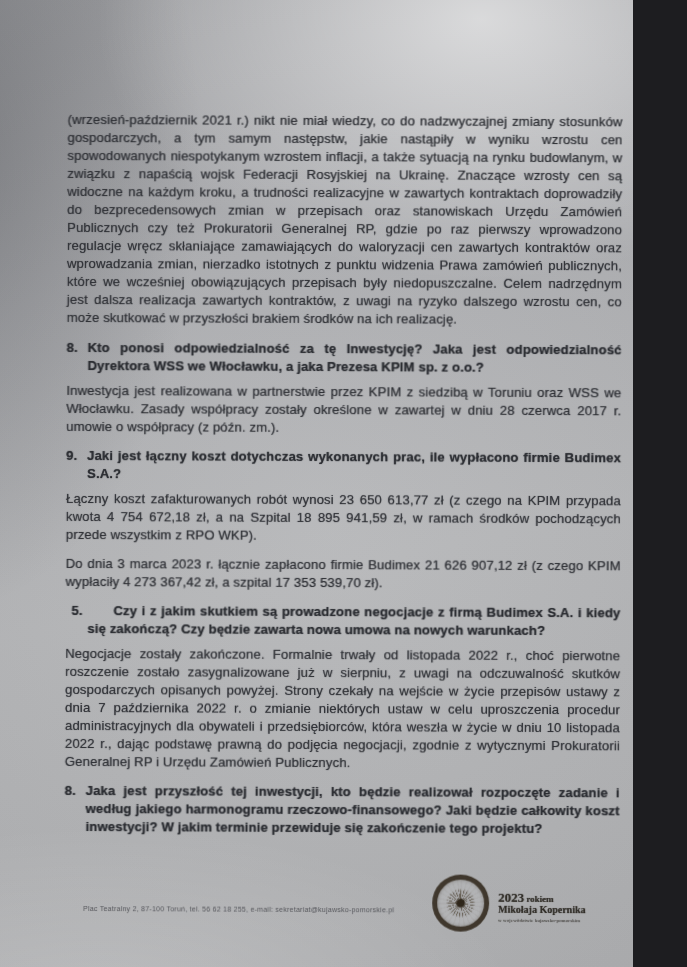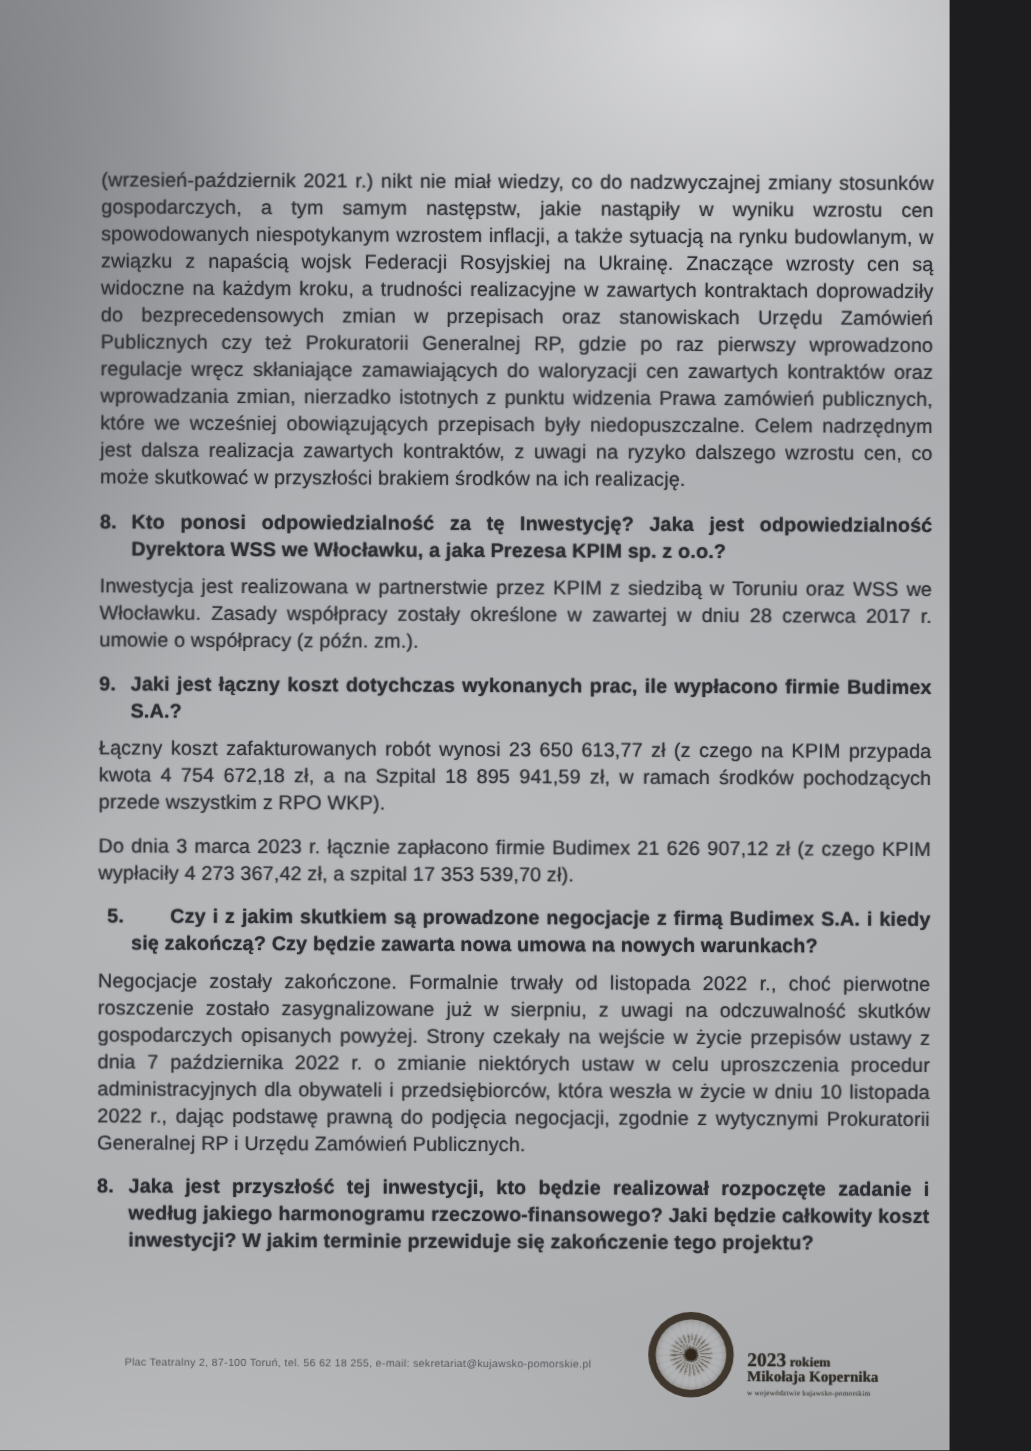--- a/index.html
+++ b/index.html
@@ -37,21 +37,21 @@
   .q10{padding-left:22px;text-indent:26px;}
   .q10 .qnum{left:6px;text-indent:0;}
 
   .address{
     position:absolute;left:85px;top:905px;
     font-size:7px;line-height:9px;color:#54555a;
     letter-spacing:0.25px;filter:blur(0.3px);
   }
   .logo{
     position:absolute;left:434px;top:874px;
-    display:flex;align-items:flex-end;gap:9px;
+    display:flex;align-items:center;gap:9px;
     filter:blur(0.22px);
   }
   .logo-mark{
     width:47px;height:47px;border-radius:50%;
     border:5px solid rgba(48,39,26,0.88);
     background:
       radial-gradient(circle, rgba(42,33,20,0.95) 0 3.5px, rgba(42,33,20,0) 5.5px),
       radial-gradient(circle, rgba(0,0,0,0) 0 12px, rgba(179,180,182,0.92) 15px),
       repeating-conic-gradient(rgba(60,48,30,0.62) 0deg 4deg, rgba(60,48,30,0.05) 4deg 14deg);
     box-shadow: inset 0 0 4px rgba(40,32,20,0.35);

